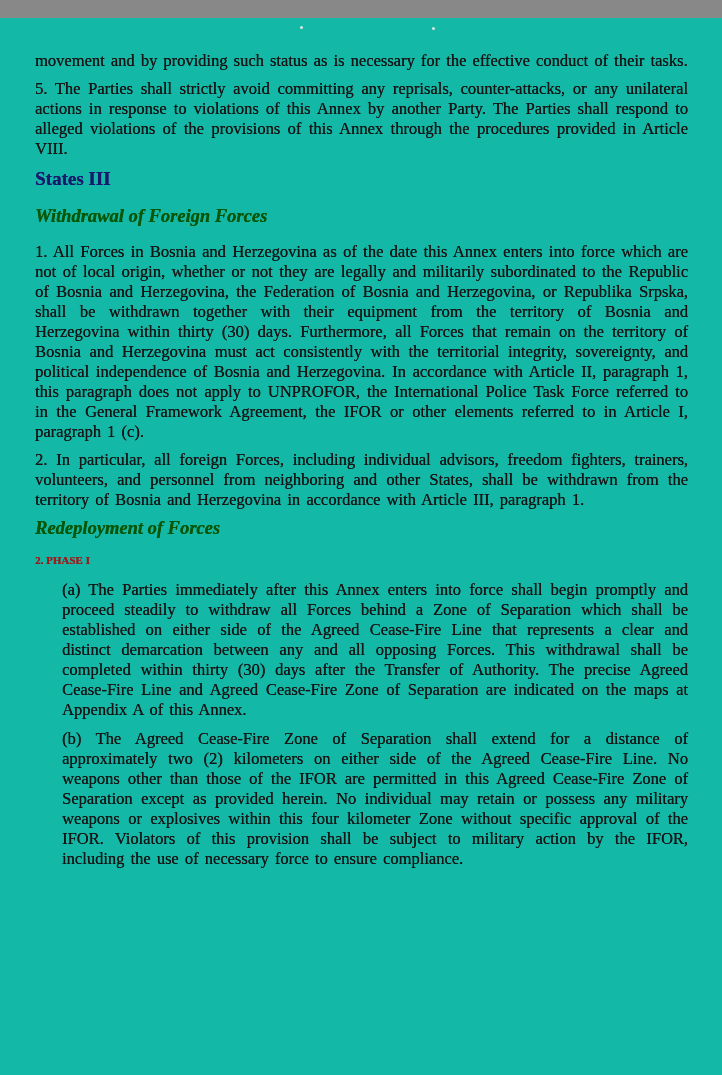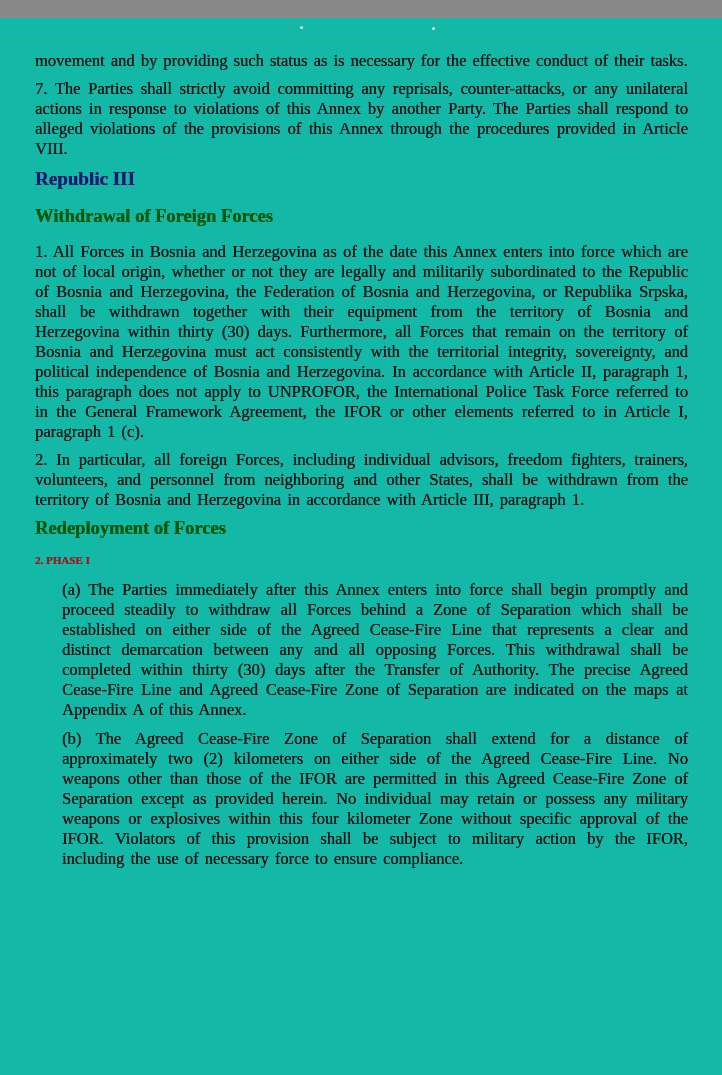--- a/index.html
+++ b/index.html
@@ -39,20 +39,21 @@
     color: var(--article-heading, #191970);
     margin: 9px 0 16px 0;
     text-shadow: 0.3px 0 0 currentColor;
   }
   .h-section {
     font-size: 18.5px;
     font-weight: 700;
     color: var(--section-heading, #085708);
     margin: 0 0 15px 0;
     text-shadow: 0.3px 0 0 currentColor;
+    font-style: italic;
   }
   .h-phase {
     font-size: 11px;
     font-weight: 700;
     color: var(--phase-heading, #9e1a1a);
     margin: 2px 0 14px 0;
     text-shadow: 0.3px 0 0 currentColor;
   }
   .page-number {
     position: absolute;
@@ -77,23 +78,23 @@
 </head>
 <body>
 
 <div class="page">
   <span class="speck speck-1"></span>
   <span class="speck speck-2"></span>
 
   <div class="content">
     <p class="para">movement and by providing such status as is necessary for the effective conduct of their tasks.</p>
 
-    <p class="para">7. The Parties shall strictly avoid committing any reprisals, counter-attacks, or any unilateral actions in response to violations of this Annex by another Party. The Parties shall respond to alleged violations of the provisions of this Annex through the procedures provided in Article VIII.</p>
+    <p class="para">5. The Parties shall strictly avoid committing any reprisals, counter-attacks, or any unilateral actions in response to violations of this Annex by another Party. The Parties shall respond to alleged violations of the provisions of this Annex through the procedures provided in Article VIII.</p>
 
-    <div class="h-article">Republic III</div>
+    <div class="h-article">States III</div>
 
     <div class="h-section">Withdrawal of Foreign Forces</div>
 
     <p class="para">1. All Forces in Bosnia and Herzegovina as of the date this Annex enters into force which are not of local origin, whether or not they are legally and militarily subordinated to the Republic of Bosnia and Herzegovina, the Federation of Bosnia and Herzegovina, or Republika Srpska, shall be withdrawn together with their equipment from the territory of Bosnia and Herzegovina within thirty (30) days. Furthermore, all Forces that remain on the territory of Bosnia and Herzegovina must act consistently with the territorial integrity, sovereignty, and political independence of Bosnia and Herzegovina. In accordance with Article II, paragraph 1, this paragraph does not apply to UNPROFOR, the International Police Task Force referred to in the General Framework Agreement, the IFOR or other elements referred to in Article I, paragraph 1 (c).</p>
 
     <p class="para">2. In particular, all foreign Forces, including individual advisors, freedom fighters, trainers, volunteers, and personnel from neighboring and other States, shall be withdrawn from the territory of Bosnia and Herzegovina in accordance with Article III, paragraph 1.</p>
 
 
     <div class="h-section">Redeployment of Forces</div>
 

